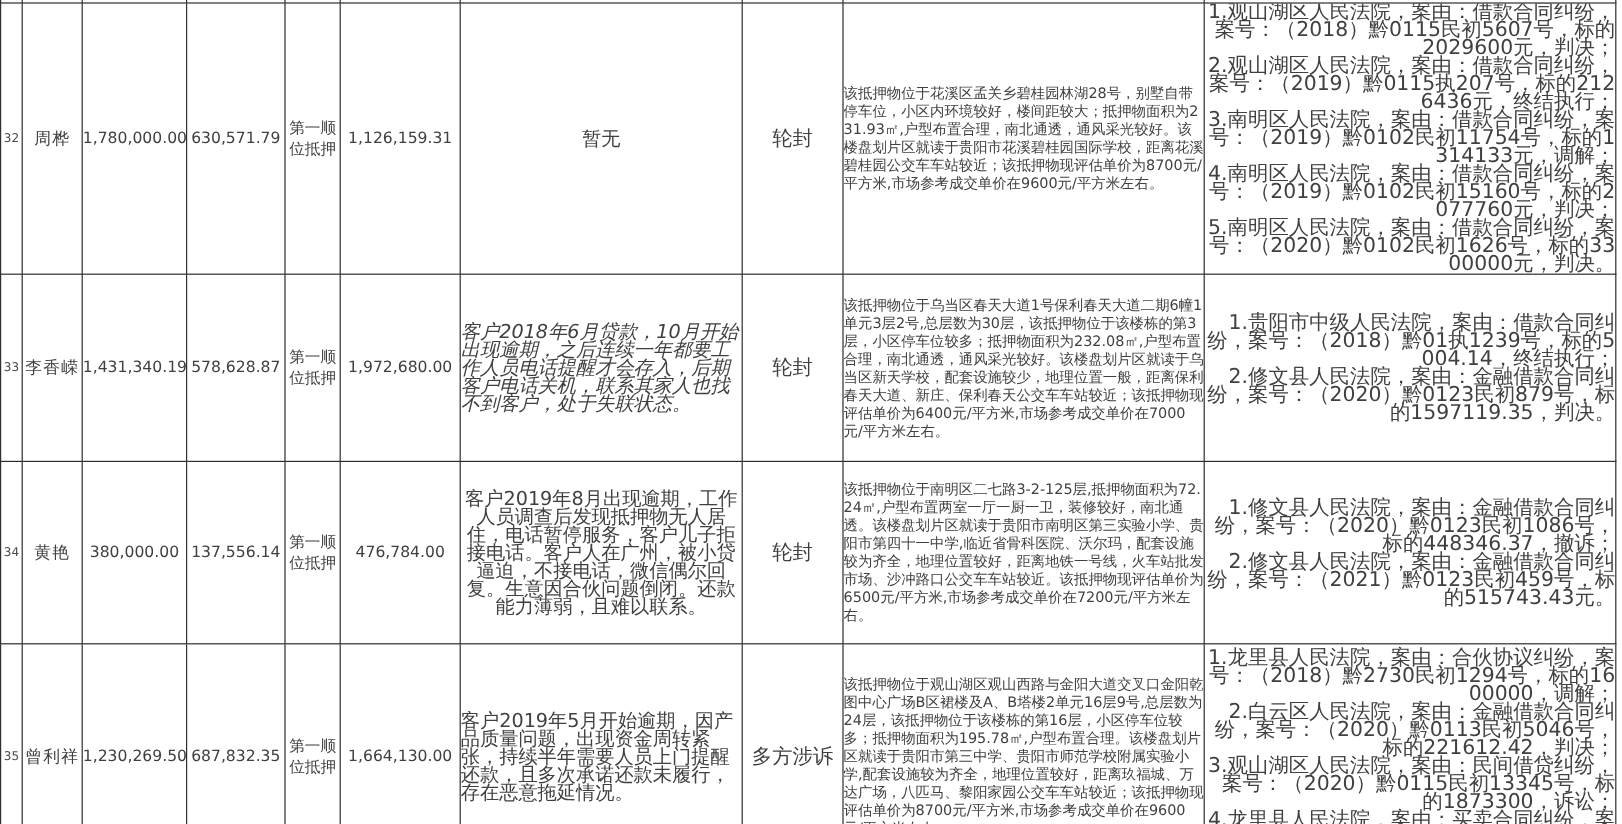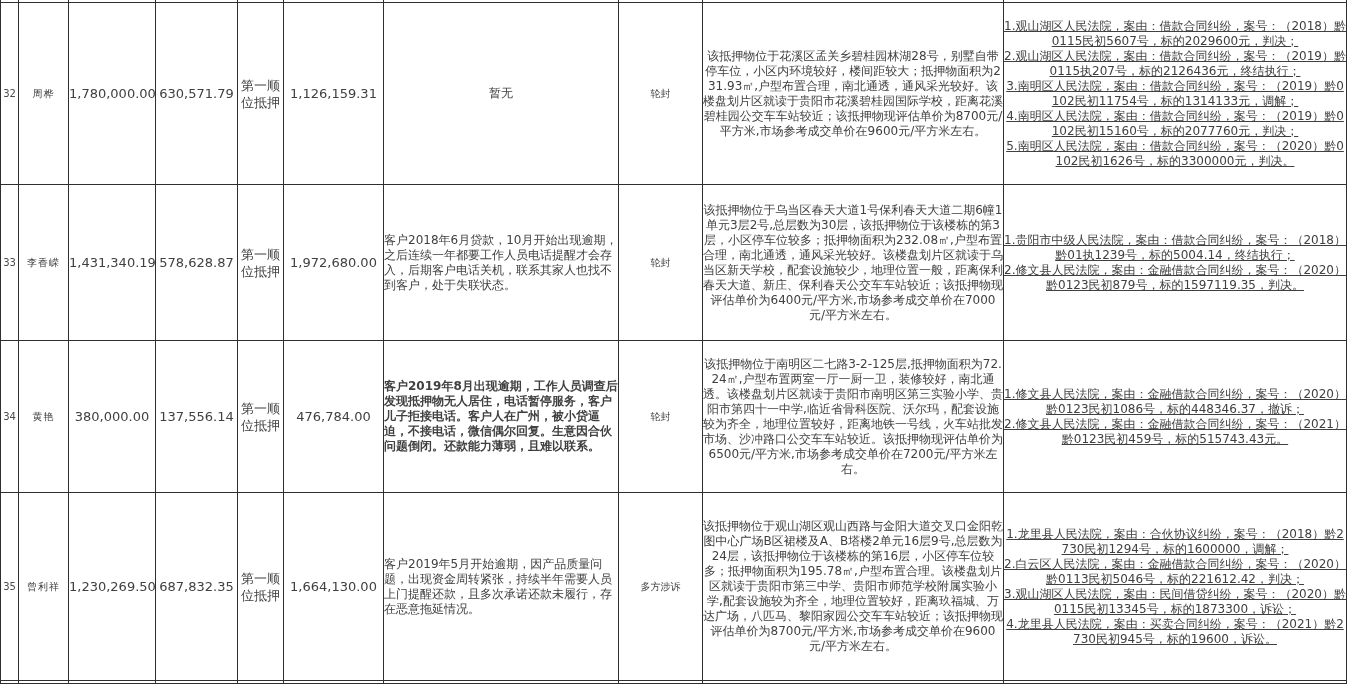--- a/index.html
+++ b/index.html
@@ -33,27 +33,27 @@
     padding: 0;
   }
   
   tbody tr.sliver { height: 3px; }
   tbody tr:nth-child(2) { height: 182px; }
   tbody tr:nth-child(3) { height: 156px; }
   tbody tr:nth-child(4) { height: 152px; }
   tbody tr:nth-child(5) { height: 188px; }
 
   .c-index  { font-size: 10px;  text-align: center; color: #4a4a4a; }
-  .c-name   { font-size: 10px; text-align: center; letter-spacing: 1px; }
+  .c-name   { font-size: 14px; text-align: center; letter-spacing: 1px; }
   .c-amt    { font-size: 13px; text-align: center; }
   .c-lien   { font-size: 13px; text-align: center; padding: 0 2px; line-height: 17px; }
-  .c-note   { font-size: 12px; line-height: 15px; padding: 2px 10px 2px 5px; }
-  .c-status { font-size: 10px; text-align: center; }
-  .c-coll   { font-size: 12px; line-height: 15px; text-align: center; padding: 2px 4px 2px 5px; }
-  .c-lit    { font-size: 12px; line-height: 15px; text-align: center; padding: 2px 3px 2px 4px; white-space: pre-line; text-decoration: underline; }
+  .c-note   { font-size: 16px; line-height: 15px; padding: 2px 10px 2px 5px; }
+  .c-status { font-size: 17px; text-align: center; }
+  .c-coll   { font-size: 12px; line-height: 15px; text-align: left; padding: 2px 4px 2px 5px; }
+  .c-lit    { font-size: 17px; line-height: 15px; text-align: right; padding: 2px 3px 2px 4px; white-space: pre-line; }
   .wrap-text { word-break: break-all; }
 </style>
 </head>
 <body>
 
 <div class="sheet">
   <table class="grid">
     <colgroup>
       <col style="width:18px">
       <col style="width:50px">
@@ -95,34 +95,34 @@
 4.南明区人民法院，案由：借款合同纠纷，案号：（2019）黔0102民初15160号，标的2077760元，判决；
 5.南明区人民法院，案由：借款合同纠纷，案号：（2020）黔0102民初1626号，标的3300000元，判决。</td>
   </tr>
         <tr>
     <td class="c-index">33</td>
     <td class="c-name">李香嵘</td>
     <td class="c-amt">1,431,340.19</td>
     <td class="c-amt">578,628.87</td>
     <td class="c-lien">第一顺位抵押</td>
     <td class="c-amt">1,972,680.00</td>
-    <td class="c-note wrap-text" style="text-align: left;">客户2018年6月贷款，10月开始出现逾期，之后连续一年都要工作人员电话提醒才会存入，后期客户电话关机，联系其家人也找不到客户，处于失联状态。</td>
+    <td class="c-note wrap-text" style="text-align: left; font-style: italic;">客户2018年6月贷款，10月开始出现逾期，之后连续一年都要工作人员电话提醒才会存入，后期客户电话关机，联系其家人也找不到客户，处于失联状态。</td>
     <td class="c-status">轮封</td>
     <td class="c-coll wrap-text">该抵押物位于乌当区春天大道1号保利春天大道二期6幢1单元3层2号,总层数为30层，该抵押物位于该楼栋的第3层，小区停车位较多；抵押物面积为232.08㎡,户型布置合理，南北通透，通风采光较好。该楼盘划片区就读于乌当区新天学校，配套设施较少，地理位置一般，距离保利春天大道、新庄、保利春天公交车车站较近；该抵押物现评估单价为6400元/平方米,市场参考成交单价在7000元/平方米左右。</td>
     <td class="c-lit wrap-text">1.贵阳市中级人民法院，案由：借款合同纠纷，案号：（2018）黔01执1239号，标的5004.14，终结执行；
 2.修文县人民法院，案由：金融借款合同纠纷，案号：（2020）黔0123民初879号，标的1597119.35，判决。</td>
   </tr>
         <tr>
     <td class="c-index">34</td>
     <td class="c-name">黄艳</td>
     <td class="c-amt">380,000.00</td>
     <td class="c-amt">137,556.14</td>
     <td class="c-lien">第一顺位抵押</td>
     <td class="c-amt">476,784.00</td>
-    <td class="c-note wrap-text" style="text-align: left; font-weight: bold;">客户2019年8月出现逾期，工作人员调查后发现抵押物无人居住，电话暂停服务，客户儿子拒接电话。客户人在广州，被小贷逼迫，不接电话，微信偶尔回复。生意因合伙问题倒闭。还款能力薄弱，且难以联系。</td>
+    <td class="c-note wrap-text" style="text-align: center;">客户2019年8月出现逾期，工作人员调查后发现抵押物无人居住，电话暂停服务，客户儿子拒接电话。客户人在广州，被小贷逼迫，不接电话，微信偶尔回复。生意因合伙问题倒闭。还款能力薄弱，且难以联系。</td>
     <td class="c-status">轮封</td>
     <td class="c-coll wrap-text">该抵押物位于南明区二七路3-2-125层,抵押物面积为72.24㎡,户型布置两室一厅一厨一卫，装修较好，南北通透。该楼盘划片区就读于贵阳市南明区第三实验小学、贵阳市第四十一中学,临近省骨科医院、沃尔玛，配套设施较为齐全，地理位置较好，距离地铁一号线，火车站批发市场、沙冲路口公交车车站较近。该抵押物现评估单价为6500元/平方米,市场参考成交单价在7200元/平方米左右。</td>
     <td class="c-lit wrap-text">1.修文县人民法院，案由：金融借款合同纠纷，案号：（2020）黔0123民初1086号，标的448346.37，撤诉；
 2.修文县人民法院，案由：金融借款合同纠纷，案号：（2021）黔0123民初459号，标的515743.43元。</td>
   </tr>
         <tr>
     <td class="c-index">35</td>
     <td class="c-name">曾利祥</td>
     <td class="c-amt">1,230,269.50</td>
     <td class="c-amt">687,832.35</td>

